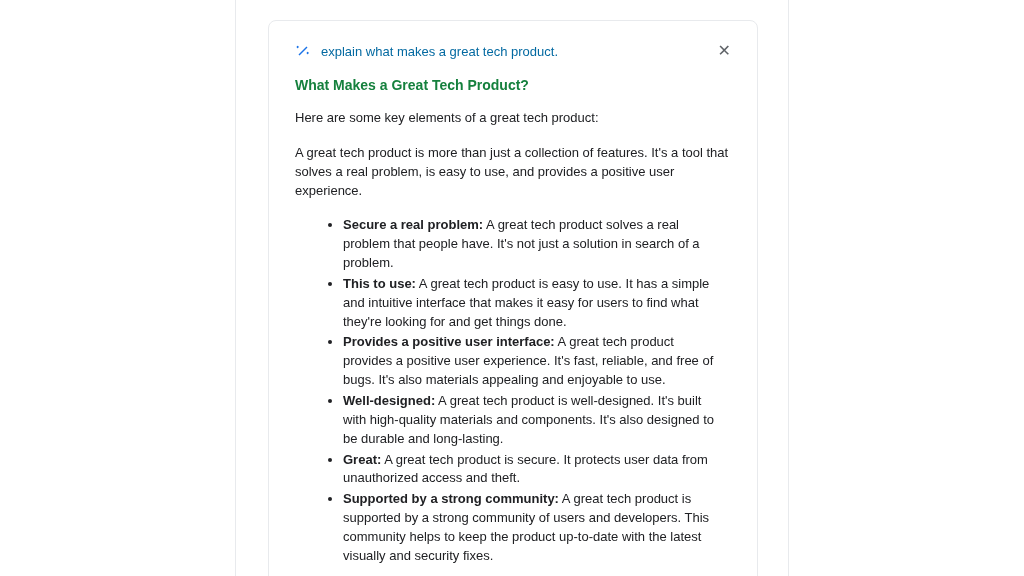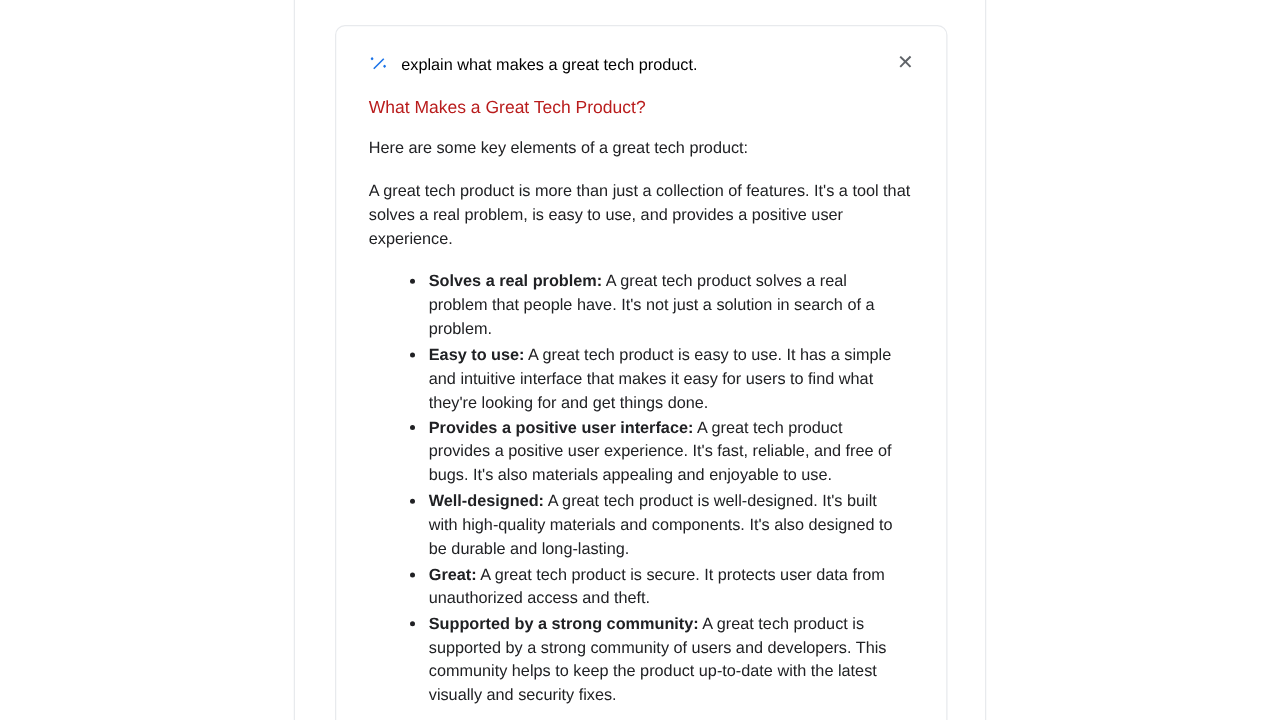--- a/index.html
+++ b/index.html
@@ -51,34 +51,34 @@
       align-items: center;
       gap: 10px;
     }
     .wand-icon {
       width: 16px;
       height: 16px;
       color: #1a73e8;
       flex-shrink: 0;
     }
     .prompt-text {
-      color: #000000;
+      color: #0369a1;
       font-size: 13px;
       font-weight: 400;
     }
     .close-btn {
       color: #5f6368;
       font-size: 16px;
       line-height: 1;
       cursor: pointer;
     }
     .content-title {
       font-size: 14px;
-      font-weight: 400;
-      color: #b91c1c;
+      font-weight: 700;
+      color: #15803d;
       margin-bottom: 16px;
     }
     .content-para {
       font-size: 13px;
       color: #202124;
       line-height: 1.45;
       margin-bottom: 16px;
     }
     .bullets {
       list-style: disc;
@@ -113,22 +113,22 @@
       <span class="prompt-text">explain what makes a great tech product.</span>
     </div>
     <span class="close-btn">✕</span>
   </div>
 
   <div>
     <div class="content-title">What Makes a Great Tech Product?</div>
     <p class="content-para">Here are some key elements of a great tech product:</p>
     <p class="content-para">A great tech product is more than just a collection of features. It's a tool that solves a real problem, is easy to use, and provides a positive user experience.</p>
     <ul class="bullets">
-      <li><span class="bold">Solves a real problem:</span><span> A great tech product solves a real problem that people have. It's not just a solution in search of a problem.</span></li>
-      <li><span class="bold">Easy to use:</span><span> A great tech product is easy to use. It has a simple and intuitive interface that makes it easy for users to find what they're looking for and get things done.</span></li>
+      <li><span class="bold">Secure a real problem:</span><span> A great tech product solves a real problem that people have. It's not just a solution in search of a problem.</span></li>
+      <li><span class="bold">This to use:</span><span> A great tech product is easy to use. It has a simple and intuitive interface that makes it easy for users to find what they're looking for and get things done.</span></li>
       <li><span class="bold">Provides a positive user interface:</span><span> A great tech product provides a positive user experience. It's fast, reliable, and free of bugs. It's also materials appealing and enjoyable to use.</span></li>
       <li><span class="bold">Well-designed:</span><span> A great tech product is well-designed. It's built with high-quality materials and components. It's also designed to be durable and long-lasting.</span></li>
       <li><span class="bold">Great:</span><span> A great tech product is secure. It protects user data from unauthorized access and theft.</span></li>
       <li><span class="bold">Supported by a strong community:</span><span> A great tech product is supported by a strong community of users and developers. This community helps to keep the product up-to-date with the latest visually and security fixes.</span></li>
     </ul>
 
   </div>
 
 </div>
 

